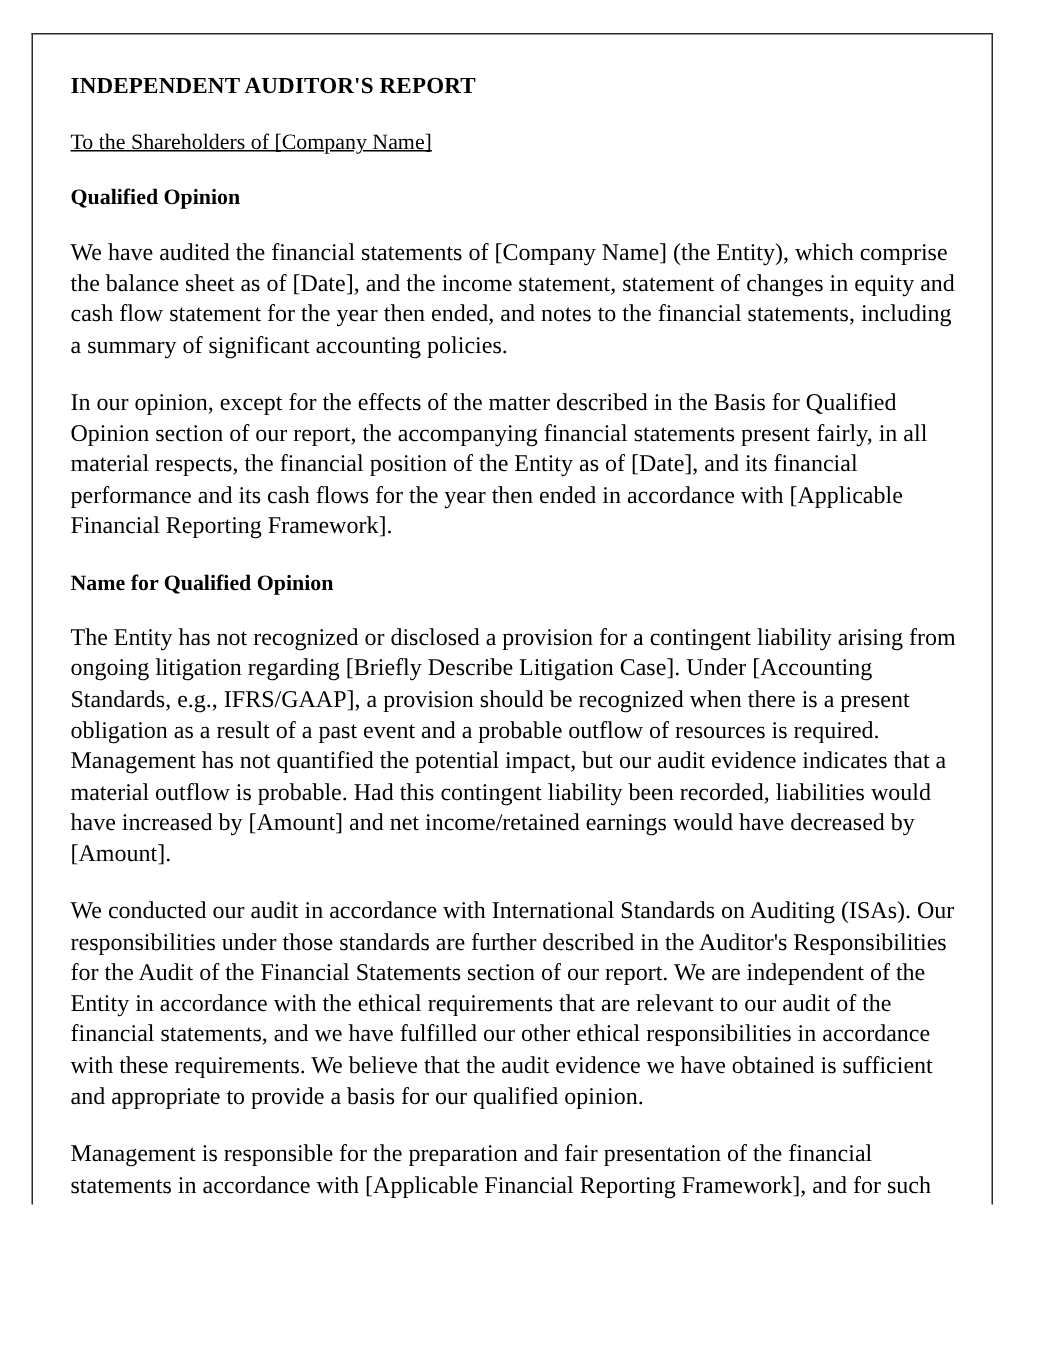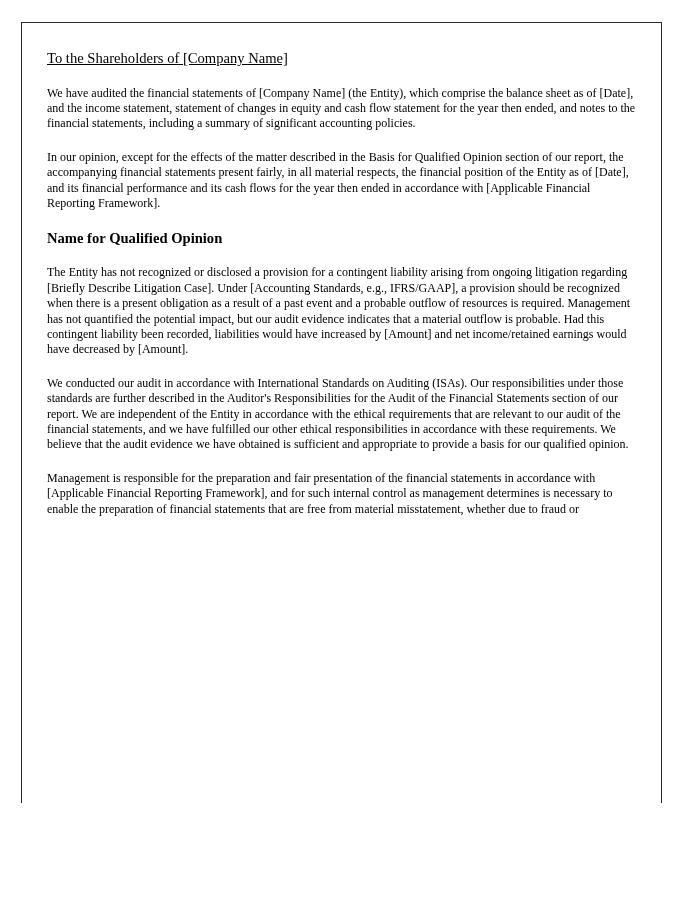--- a/index.html
+++ b/index.html
@@ -51,40 +51,42 @@
   }
 
   .section-heading {
     font-size: 14.6px;
     font-weight: bold;
     line-height: 1.3;
     margin: 0 0 17px 0;
   }
 
   .body-para {
-    font-size: 12px;
+    font-size: 16px;
     line-height: 1.285;
     text-align: left;
     margin: 0 0 18px 0;
   }
 
   .body-para:last-child {
     margin-bottom: 0;
     font-family: Liberation Serif, serif;
   }
 </style>
 </head>
 <body>
 
 <div class="page">
   <div class="page-body">
 
+    <h1 class="doc-title">INDEPENDENT AUDITOR'S REPORT</h1>
 
     <p class="addressee">To the Shareholders of [Company Name]</p>
 
+    <h2 class="section-heading">Qualified Opinion</h2>
 
     <p class="body-para">We have audited the financial statements of [Company Name] (the Entity), which comprise the balance sheet as of [Date], and the income statement, statement of changes in equity and cash flow statement for the year then ended, and notes to the financial statements, including a summary of significant accounting policies.</p>
 
     <p class="body-para">In our opinion, except for the effects of the matter described in the Basis for Qualified Opinion section of our report, the accompanying financial statements present fairly, in all material respects, the financial position of the Entity as of [Date], and its financial performance and its cash flows for the year then ended in accordance with [Applicable Financial Reporting Framework].</p>
 
     <h2 class="section-heading">Name for Qualified Opinion</h2>
 
     <p class="body-para">The Entity has not recognized or disclosed a provision for a contingent liability arising from ongoing litigation regarding [Briefly Describe Litigation Case]. Under [Accounting Standards, e.g., IFRS/GAAP], a provision should be recognized when there is a present obligation as a result of a past event and a probable outflow of resources is required. Management has not quantified the potential impact, but our audit evidence indicates that a material outflow is probable. Had this contingent liability been recorded, liabilities would have increased by [Amount] and net income/retained earnings would have decreased by [Amount].</p>
 
     <p class="body-para">We conducted our audit in accordance with International Standards on Auditing (ISAs). Our responsibilities under those standards are further described in the Auditor's Responsibilities for the Audit of the Financial Statements section of our report. We are independent of the Entity in accordance with the ethical requirements that are relevant to our audit of the financial statements, and we have fulfilled our other ethical responsibilities in accordance with these requirements. We believe that the audit evidence we have obtained is sufficient and appropriate to provide a basis for our qualified opinion.</p>

